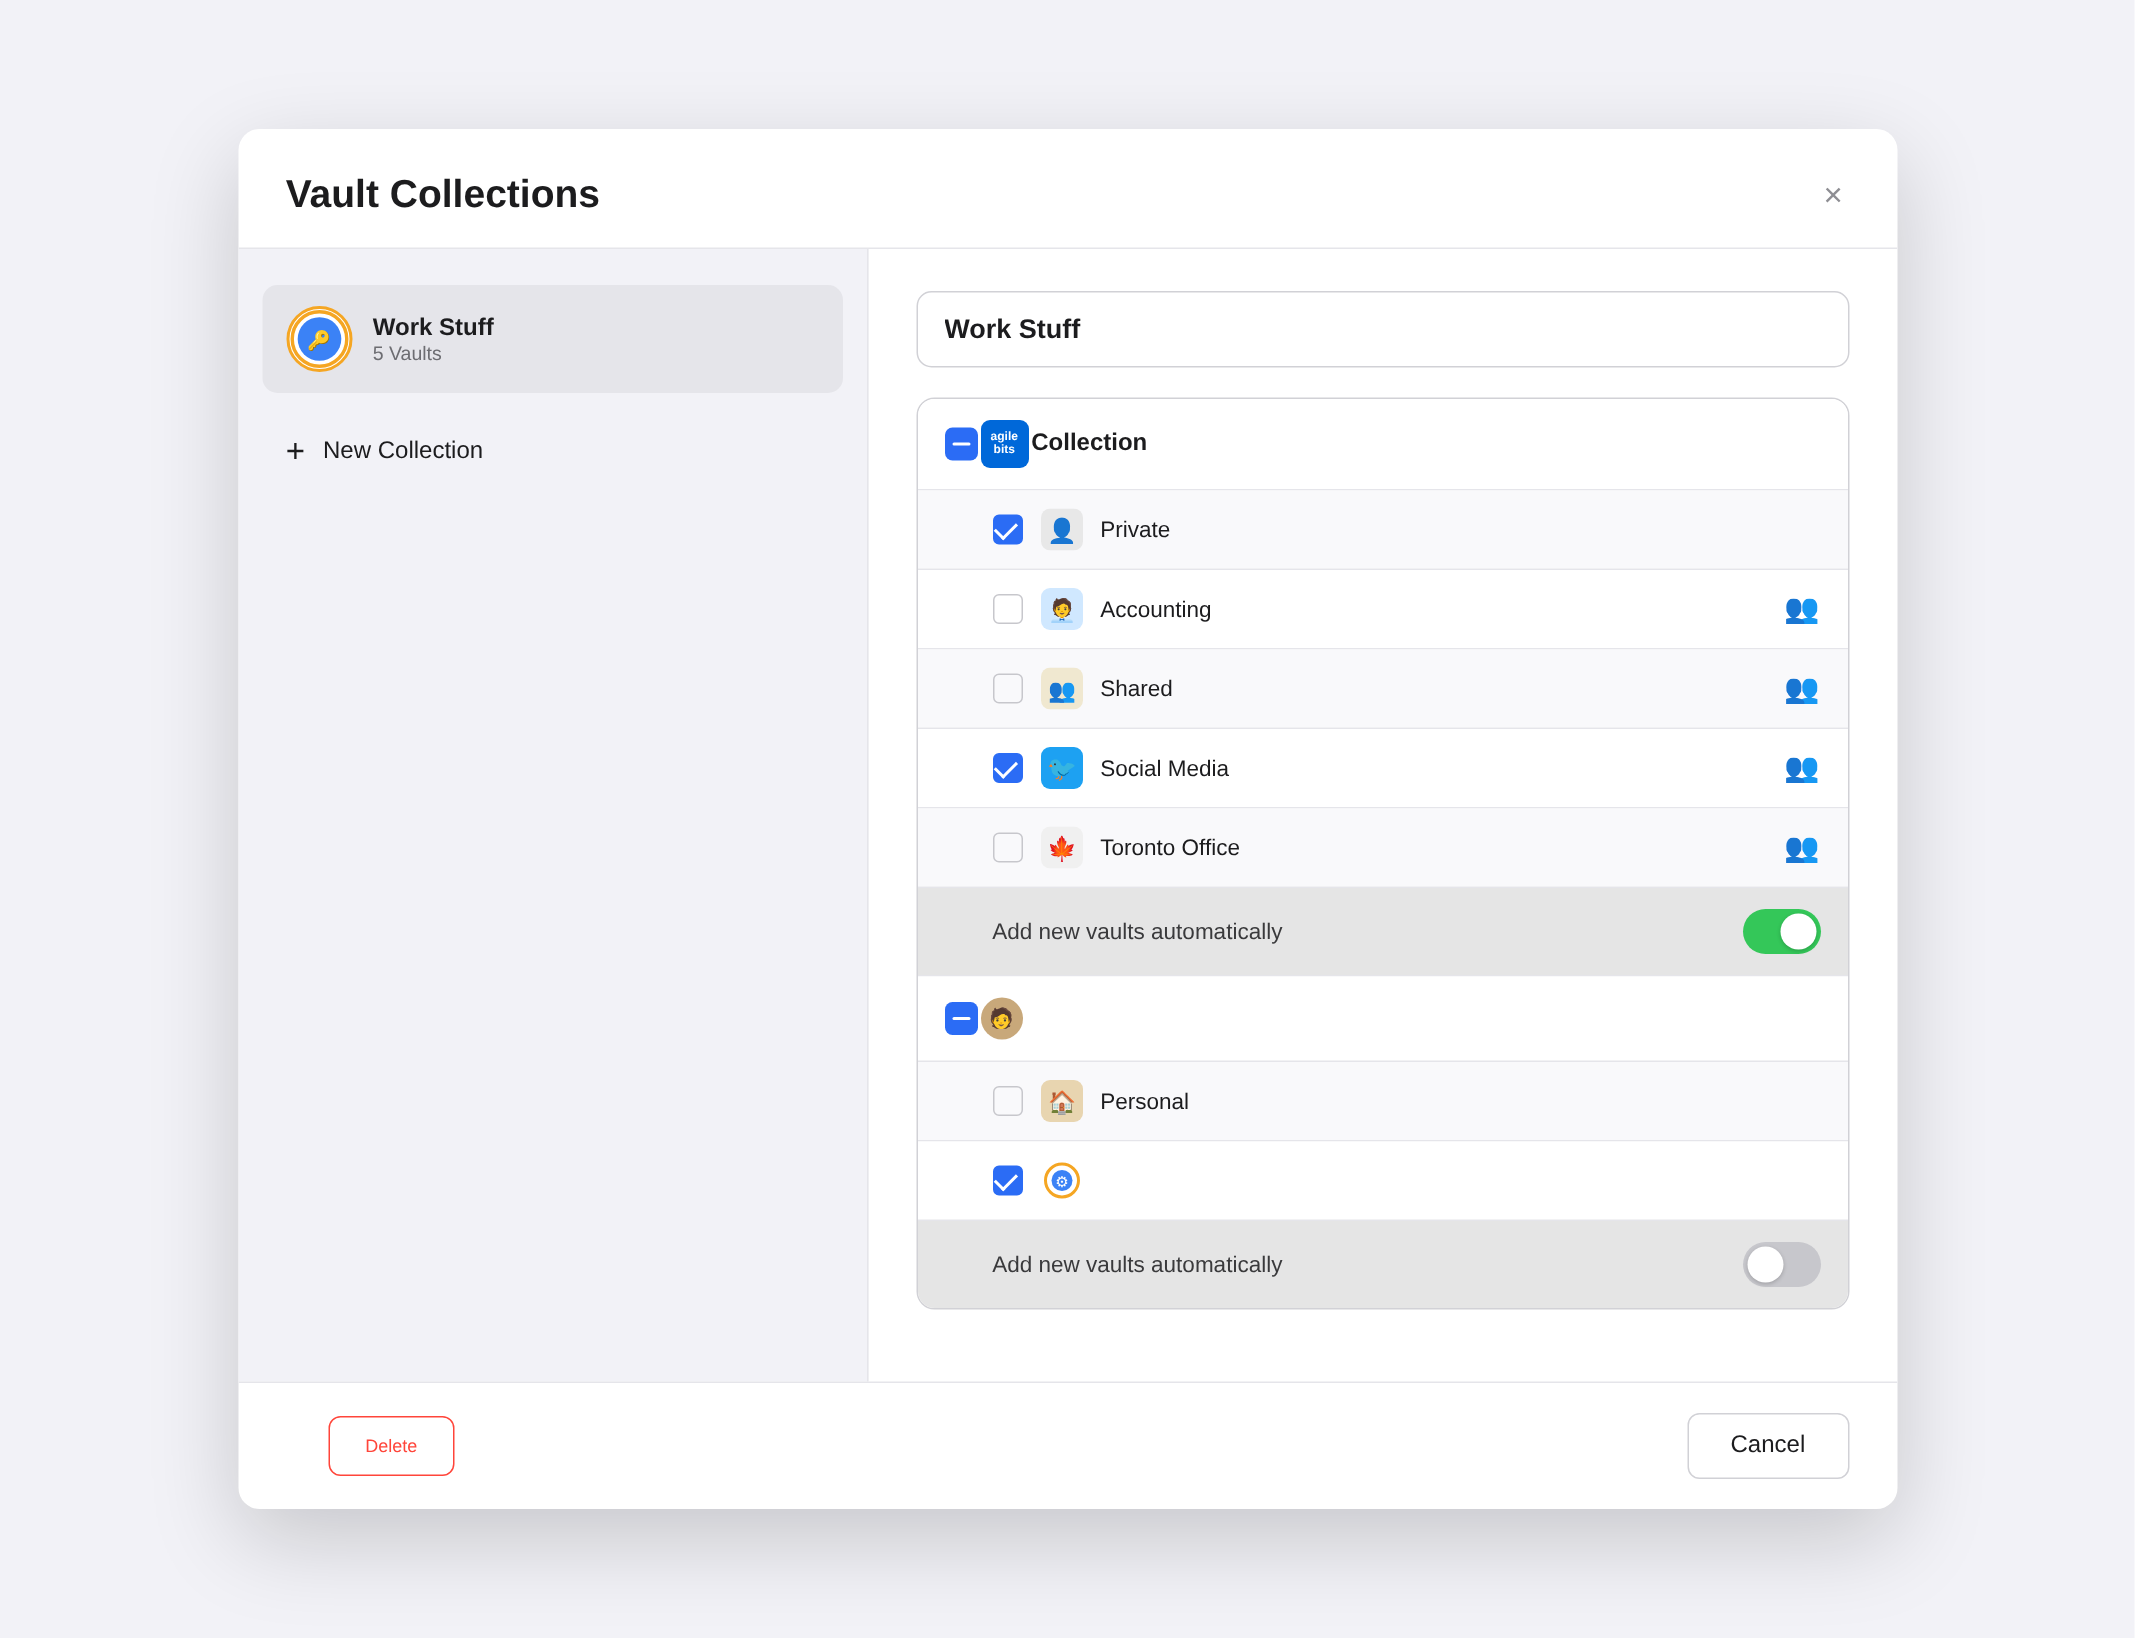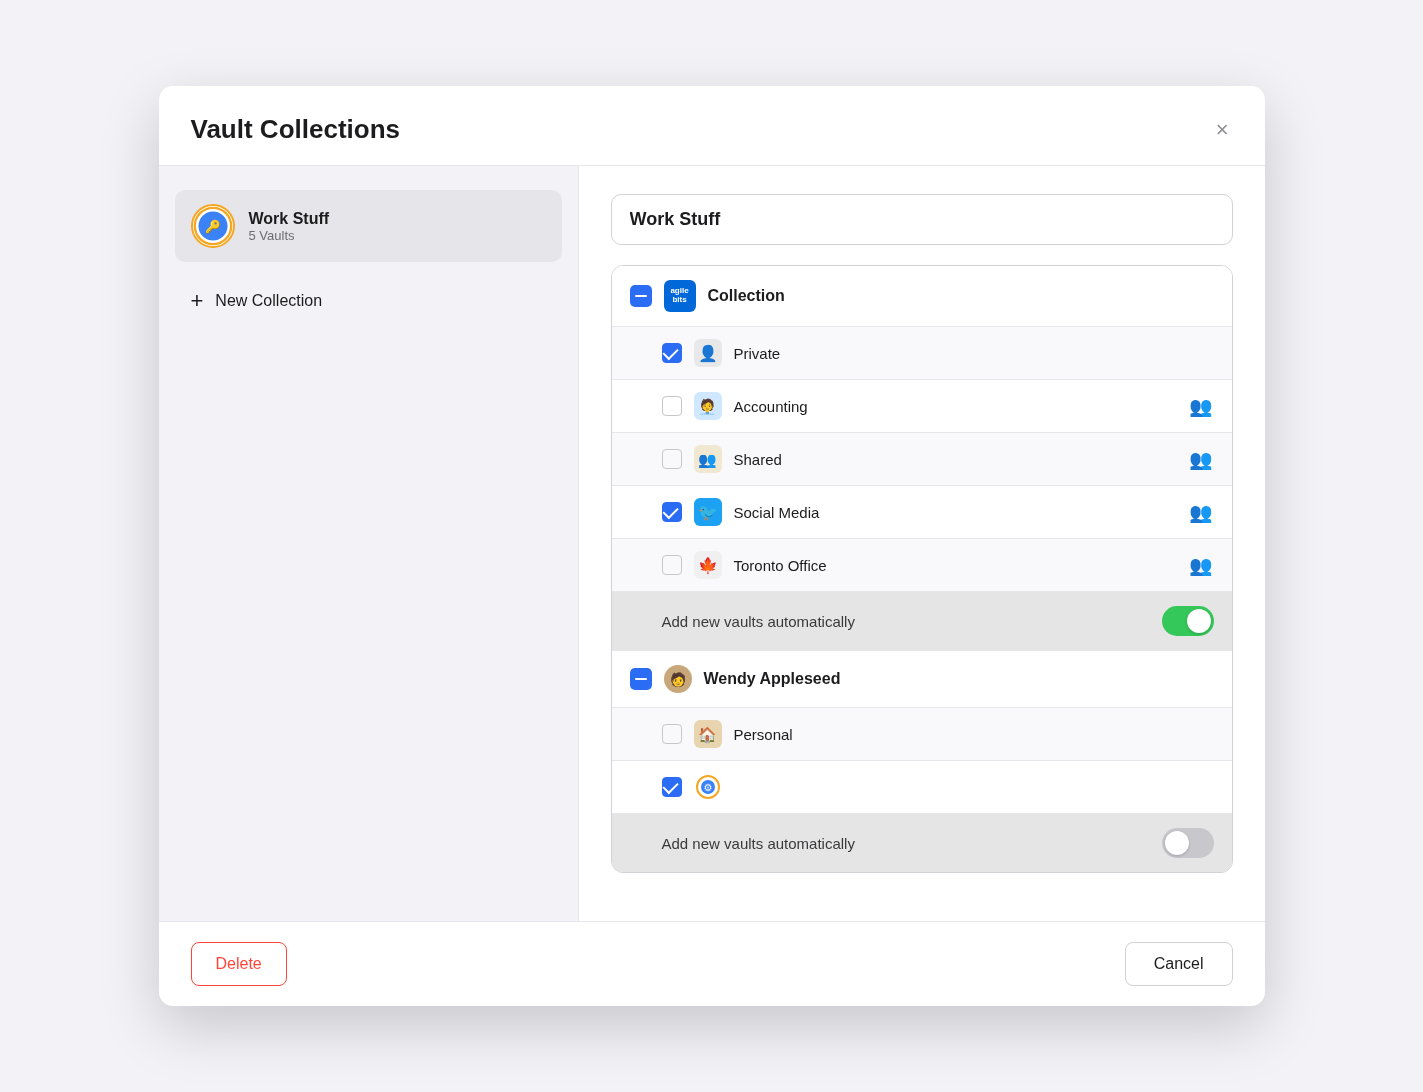--- a/index.html
+++ b/index.html
@@ -124,21 +124,21 @@
     .vaults-panel {
       border: 1px solid #d1d1d6;
       border-radius: 12px;
       overflow: hidden;
       background: #fff;
     }
     
     .account-row {
       display: flex;
       align-items: center;
-      gap: 12px;
+      gap: 2px;
       padding: 14px 18px;
       background: #fff;
     }
     .minus-btn {
       width: 22px;
       height: 22px;
       background: #2b6cf5;
       border-radius: 5px;
       display: flex;
       align-items: center;
@@ -263,23 +263,24 @@
       border-top: 1px solid #e5e5ea;
       gap: 14px;
     }
     .btn-delete {
       margin-right: auto;
       background: #fff;
       border: 1.5px solid #ff453a;
       color: #ff453a;
       border-radius: 8px;
       padding: 12px 24px;
-      font-size: 16px;
+      font-size: 12px;
       cursor: pointer;
       font-weight: 500;
+      margin-left: 28px;
     }
     .btn-cancel {
       background: #fff;
       border: 1.5px solid #d1d1d6;
       color: #1c1c1e;
       border-radius: 8px;
       padding: 12px 28px;
       font-size: 16px;
       cursor: pointer;
     }
@@ -439,21 +440,20 @@
         <div class="section-divider"></div>
 
         <div class="account-row">
           <div class="minus-btn"></div>
           <div class="vault-icon">
             <svg width="30" height="30" viewBox="0 0 30 30">
               <circle cx="15" cy="15" r="15" fill="#c8a87a"></circle>
               <text x="15" y="20" text-anchor="middle" font-size="14">🧑</text>
             </svg>
           </div>
-          <span class="account-name">Wendy Appleseed</span>
         </div>
 
         <div class="section-divider"></div>
 
         <div class="vault-row alt-bg">
           <div class="vault-checkbox"></div>
           <div class="vault-icon">
             <svg width="28" height="28" viewBox="0 0 28 28">
               <rect width="28" height="28" rx="6" fill="#e8d5b0"></rect>
               <text x="14" y="20" text-anchor="middle" font-size="15">🏠</text>

